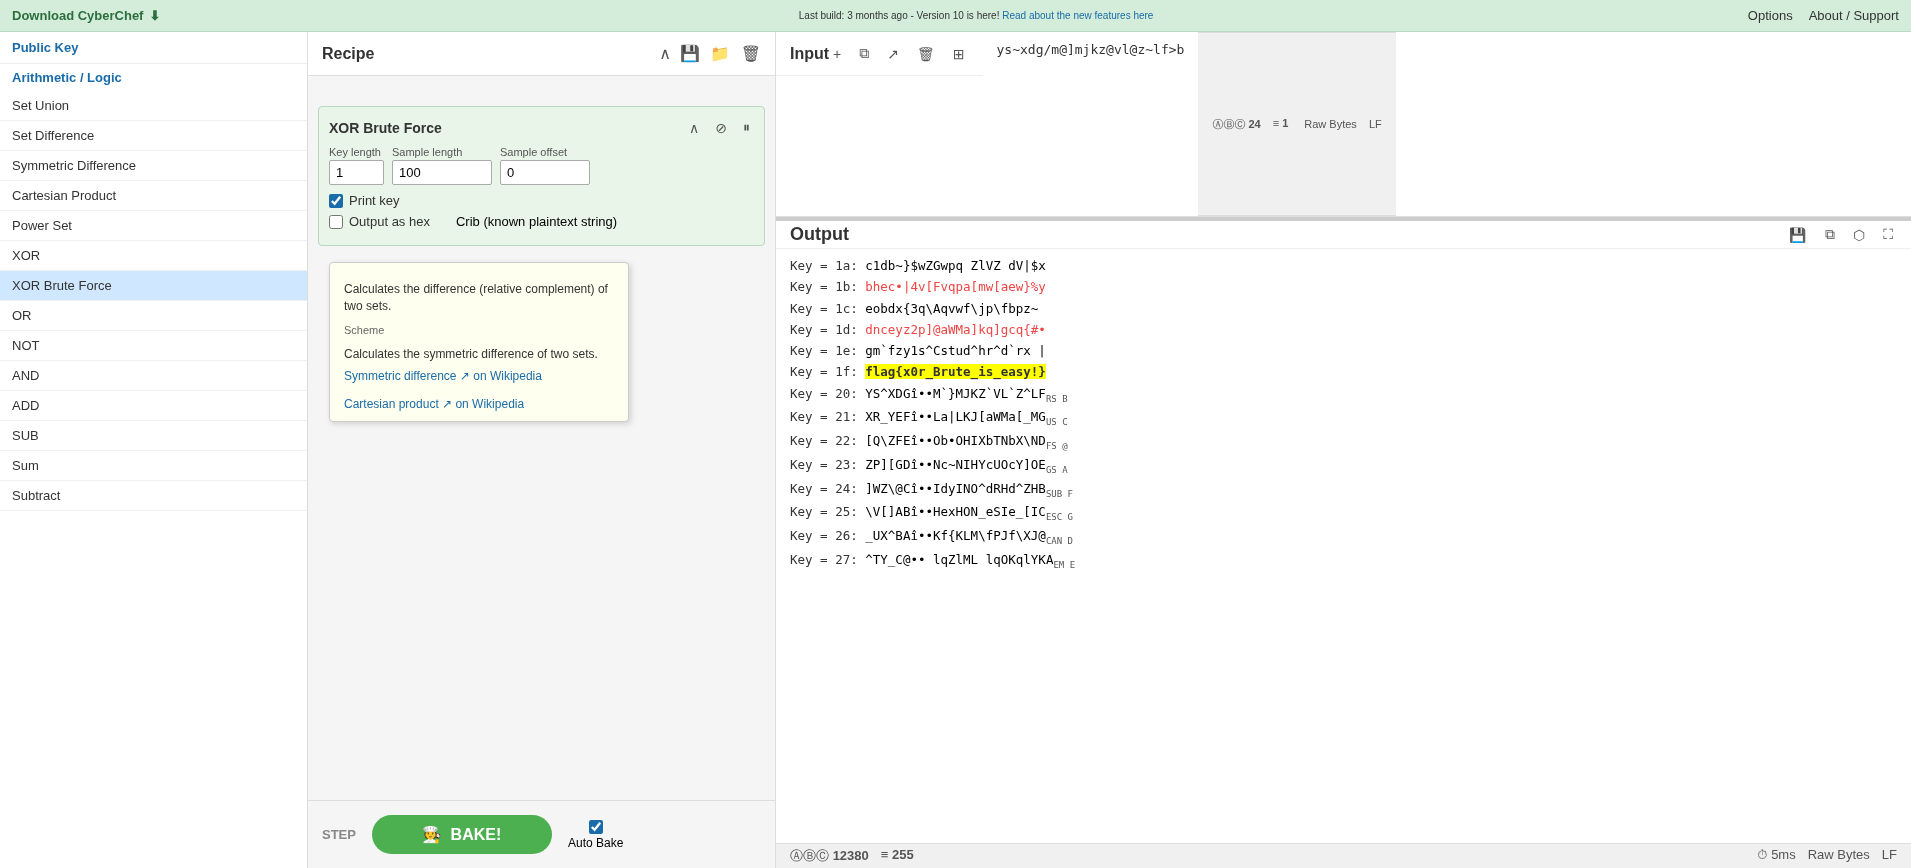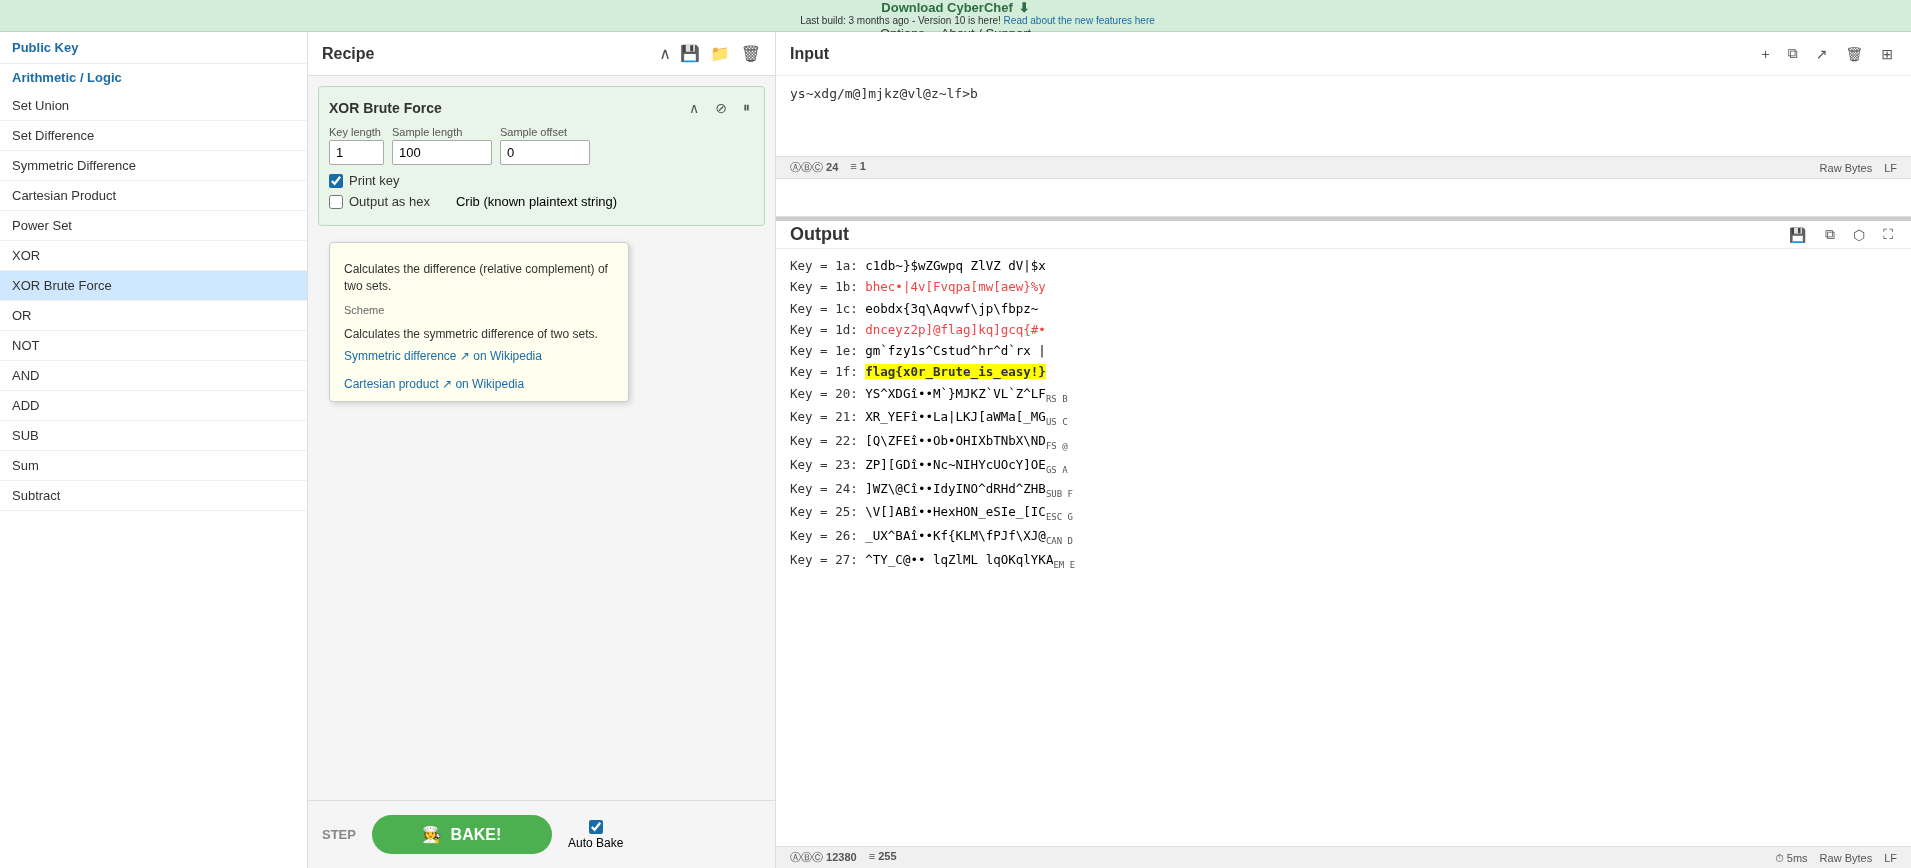--- a/index.html
+++ b/index.html
@@ -1,21 +1,21 @@
 <!DOCTYPE html>
 <html><head>
   <meta charset="utf-8">
   <style>
     * { box-sizing: border-box; margin: 0; padding: 0; }
     body { font-family: 'Segoe UI', Arial, sans-serif; font-size: 13px; background: #f5f5f5; overflow: hidden; width: 1911px; height: 868px; }
 
     
     #top-bar {
       display: flex; align-items: center; justify-content: space-between;
-      background: #d4edda; height: 32px; padding: 0 12px; border-bottom: 1px solid #b8d9c0; flex-direction: column;
+      background: #d4edda; height: 32px; padding: 0 12px; border-bottom: 1px solid #b8d9c0;
     }
     #top-bar-left { display: flex; align-items: center; gap: 6px; color: #2c6e3e; font-weight: 600; font-size: 13px; }
     #top-bar-center { color: #333; font-size: 10px; padding-left: 44px; }
     #top-bar-center a { color: #1a6ca8; text-decoration: none; }
     #top-bar-right { display: flex; align-items: center; gap: 16px; color: #333; font-size: 13px; }
     #top-bar-right span { cursor: pointer; }
 
     
     #main { display: flex; height: calc(868px - 32px); }
 
@@ -34,21 +34,21 @@
     }
     .sidebar-item {
       padding: 7px 12px; cursor: pointer; color: #333; font-size: 13px;
       border-bottom: 1px solid #f0f0f0;
     }
     .sidebar-item.highlighted { background: #d0e8ff; }
 
     
     #recipe-panel {
       width: 468px; min-width: 468px; background: #f5f5f5; border-right: 1px solid #ddd;
-      display: flex; flex-direction: column; flex-shrink: 0;
+      display: flex; flex-direction: column; flex-shrink: 0; gap: 20px;
     }
     #recipe-header {
       display: flex; align-items: center; justify-content: space-between;
       padding: 10px 14px; background: #fff; border-bottom: 1px solid #ddd; height: 44px;
     }
     #recipe-title { font-size: 16px; font-weight: 600; color: #333; }
     #recipe-header-icons { display: flex; gap: 10px; align-items: center; }
     .recipe-icon-btn { background: none; border: none; cursor: pointer; color: #555; font-size: 16px; }
 
     
@@ -98,21 +98,21 @@
       padding: 10px 32px; font-size: 16px; font-weight: 600; cursor: pointer;
       display: flex; align-items: center; gap: 8px; min-width: 180px; justify-content: center;
     }
     .auto-bake-area { display: flex; flex-direction: column; align-items: center; gap: 2px; font-size: 12px; }
 
     
     #io-panel {
       flex: 1; display: flex; flex-direction: column; background: #fff;
     }
     #input-area {
-      flex: 0 0 auto; border-bottom: 1px solid #ddd; display: flex; flex-direction: column;
+      flex: 0 0 auto; border-bottom: 1px solid #ddd; display: flex; 
     }
     #input-header {
       display: flex; align-items: center; justify-content: space-between;
       padding: 8px 14px; background: #fff; border-bottom: 1px solid #eee; height: 44px;
     }
     #input-title { font-size: 16px; font-weight: 600; color: #333; }
     #input-header-icons { display: flex; gap: 10px; color: #555; }
     #input-content {
       padding: 10px 14px; font-family: monospace; font-size: 13px; color: #333;
       min-height: 80px; background: #fff;
@@ -141,23 +141,23 @@
       background: #fff;
     }
     .output-line { display: flex; align-items: baseline; gap: 0; white-space: pre; }
     .key-label { color: #333; }
     .key-value { }
     .key-value.red { color: #ef4444; }
     .key-highlight { background: #ffff00; color: #333; font-weight: 600; }
     .key-subscript { font-size: 9px; vertical-align: sub; color: #555; }
 
     #output-status-bar {
-      display: flex; align-items: flex-end; gap: 14px; padding: 3px 14px;
+      display: flex; align-items: flex-start; gap: 14px; padding: 3px 14px;
       background: #f0f0f0; border-top: 1px solid #ddd;
-      font-size: 11px; color: #555; justify-content: space-between;
+      font-size: 13px; color: #555; justify-content: space-between;
     }
 
     .icon-btn {
       background: none; border: none; cursor: pointer; color: #555; font-size: 14px;
       display: flex; align-items: center; justify-content: center; padding: 2px 4px;
     }
 
     
     ::-webkit-scrollbar { width: 6px; height: 6px; }
     ::-webkit-scrollbar-thumb { background: #bbb; border-radius: 3px; }
@@ -319,21 +319,21 @@
           <button class="icon-btn">💾</button>
           <button class="icon-btn">⧉</button>
           <button class="icon-btn">⬡</button>
           <button class="icon-btn">⛶</button>
         </div>
       </div>
       <div id="output-content">
           <div class="output-line"><span class="key-label">Key = 1a: </span><span class="key-value">c1db~}$wZGwpq ZlVZ dV|$x</span></div>
           <div class="output-line"><span class="key-label">Key = 1b: </span><span class="key-value red">bhec•|4v[Fvqpa[mw[aew}%y</span></div>
           <div class="output-line"><span class="key-label">Key = 1c: </span><span class="key-value">eobdx{3q\Aqvwf\jp\fbpz~</span></div>
-          <div class="output-line"><span class="key-label">Key = 1d: </span><span class="key-value red">dnceyz2p]@flag]kq]gcq{#•</span></div>
+          <div class="output-line"><span class="key-label">Key = 1d: </span><span class="key-value red">dnceyz2p]@aWMa]kq]gcq{#•</span></div>
           <div class="output-line"><span class="key-label">Key = 1e: </span><span class="key-value">gm`fzy1s^Cstud^hr^d`rx |</span></div>
           <div class="output-line"><span class="key-label">Key = 1f: </span><span class="key-value"><span class="key-highlight">flag{x0r_Brute_is_easy!}</span></span></div>
           <div class="output-line"><span class="key-label">Key = 20: </span><span class="key-value">YS^XDGî••M`}MJKZ`VL`Z^LF<span class="key-subscript">RS B</span></span></div>
           <div class="output-line"><span class="key-label">Key = 21: </span><span class="key-value">XR_YEFî••La|LKJ[aWMa[_MG<span class="key-subscript">US C</span></span></div>
           <div class="output-line"><span class="key-label">Key = 22: </span><span class="key-value">[Q\ZFEî••Ob•OHIXbTNbX\ND<span class="key-subscript">FS @</span></span></div>
           <div class="output-line"><span class="key-label">Key = 23: </span><span class="key-value">ZP][GDî••Nc~NIHYcUOcY]OE<span class="key-subscript">GS A</span></span></div>
           <div class="output-line"><span class="key-label">Key = 24: </span><span class="key-value">]WZ\@Cî••IdyINO^dRHd^ZHB<span class="key-subscript">SUB F</span></span></div>
           <div class="output-line"><span class="key-label">Key = 25: </span><span class="key-value">\V[]ABî••HexHON_eSIe_[IC<span class="key-subscript">ESC G</span></span></div>
           <div class="output-line"><span class="key-label">Key = 26: </span><span class="key-value">_UX^BAî••Kf{KLM\fPJf\XJ@<span class="key-subscript">CAN D</span></span></div>
           <div class="output-line"><span class="key-label">Key = 27: </span><span class="key-value">^TY_C@•• lqZlML lqOKqlYKA<span class="key-subscript">EM E</span></span></div>

